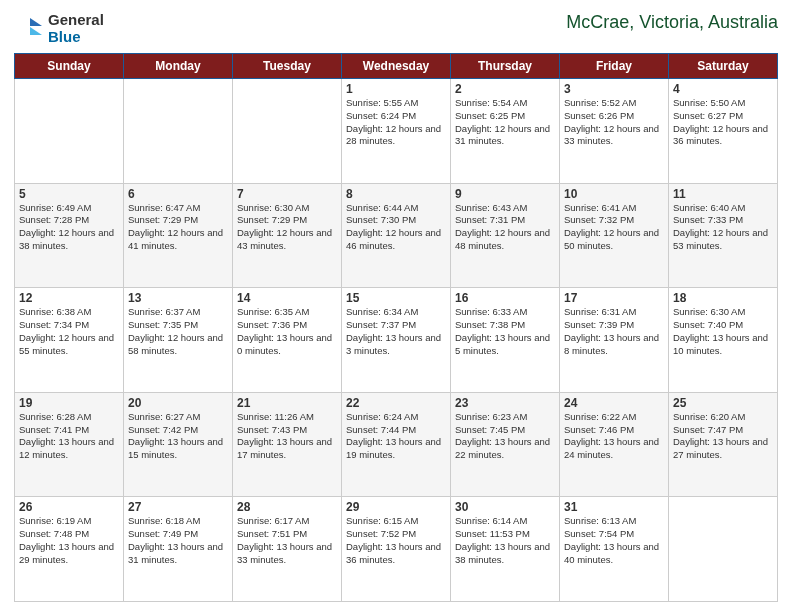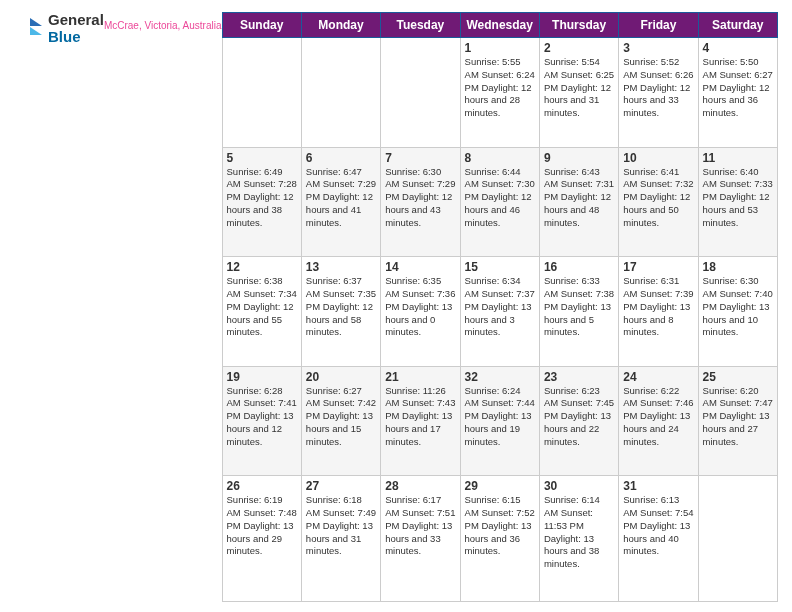--- a/index.html
+++ b/index.html
@@ -8,21 +8,21 @@
       height: 612px;
       font-family: Arial, sans-serif;
       background: #fff;
       overflow: hidden;
     }
     .page {
       width: 792px;
       height: 612px;
       padding: 12px 14px 10px 14px;
       display: flex;
-      flex-direction: row;
+      flex-direction: column;
     }
     .header {
       display: flex;
       justify-content: space-between;
       align-items: flex-start;
       margin-bottom: 8px;
     }
     .logo {
       display: flex;
       align-items: center;
@@ -49,33 +49,32 @@
     }
     .title-section {
       text-align: right;
     }
     .month-title {
       font-size: 32px;
       font-weight: normal;
       color: #222;
     }
     .location {
-      font-size: 10px;
-      color: #ec4899;
-      margin-top: 8px;
+      font-size: 18px;
+      color: #14532d;
     }
     .calendar {
       flex: 1;
       border: 1px solid #ccc;
       border-collapse: collapse;
       width: 100%;
       table-layout: fixed;
     }
     .calendar th {
-      background: #701a75;
+      background: #7f1d1d;
       color: #fff;
       font-size: 12px;
       font-weight: bold;
       padding: 5px 4px;
       text-align: center;
       border: 1px solid #1a5a9a;
       margin-left: 40px;
     }
     .calendar td {
       border: 1px solid #ccc;
@@ -290,21 +289,21 @@
 and 15 minutes.</div>
           </td>
           <td>
             <span class="day-num">21</span>
             <div class="cell-info">Sunrise: 11:26 AM
 Sunset: 7:43 PM
 Daylight: 13 hours
 and 17 minutes.</div>
           </td>
           <td>
-            <span class="day-num">32</span>
+            <span class="day-num">22</span>
             <div class="cell-info">Sunrise: 6:24 AM
 Sunset: 7:44 PM
 Daylight: 13 hours
 and 19 minutes.</div>
           </td>
           <td>
             <span class="day-num">23</span>
             <div class="cell-info">Sunrise: 6:23 AM
 Sunset: 7:45 PM
 Daylight: 13 hours

